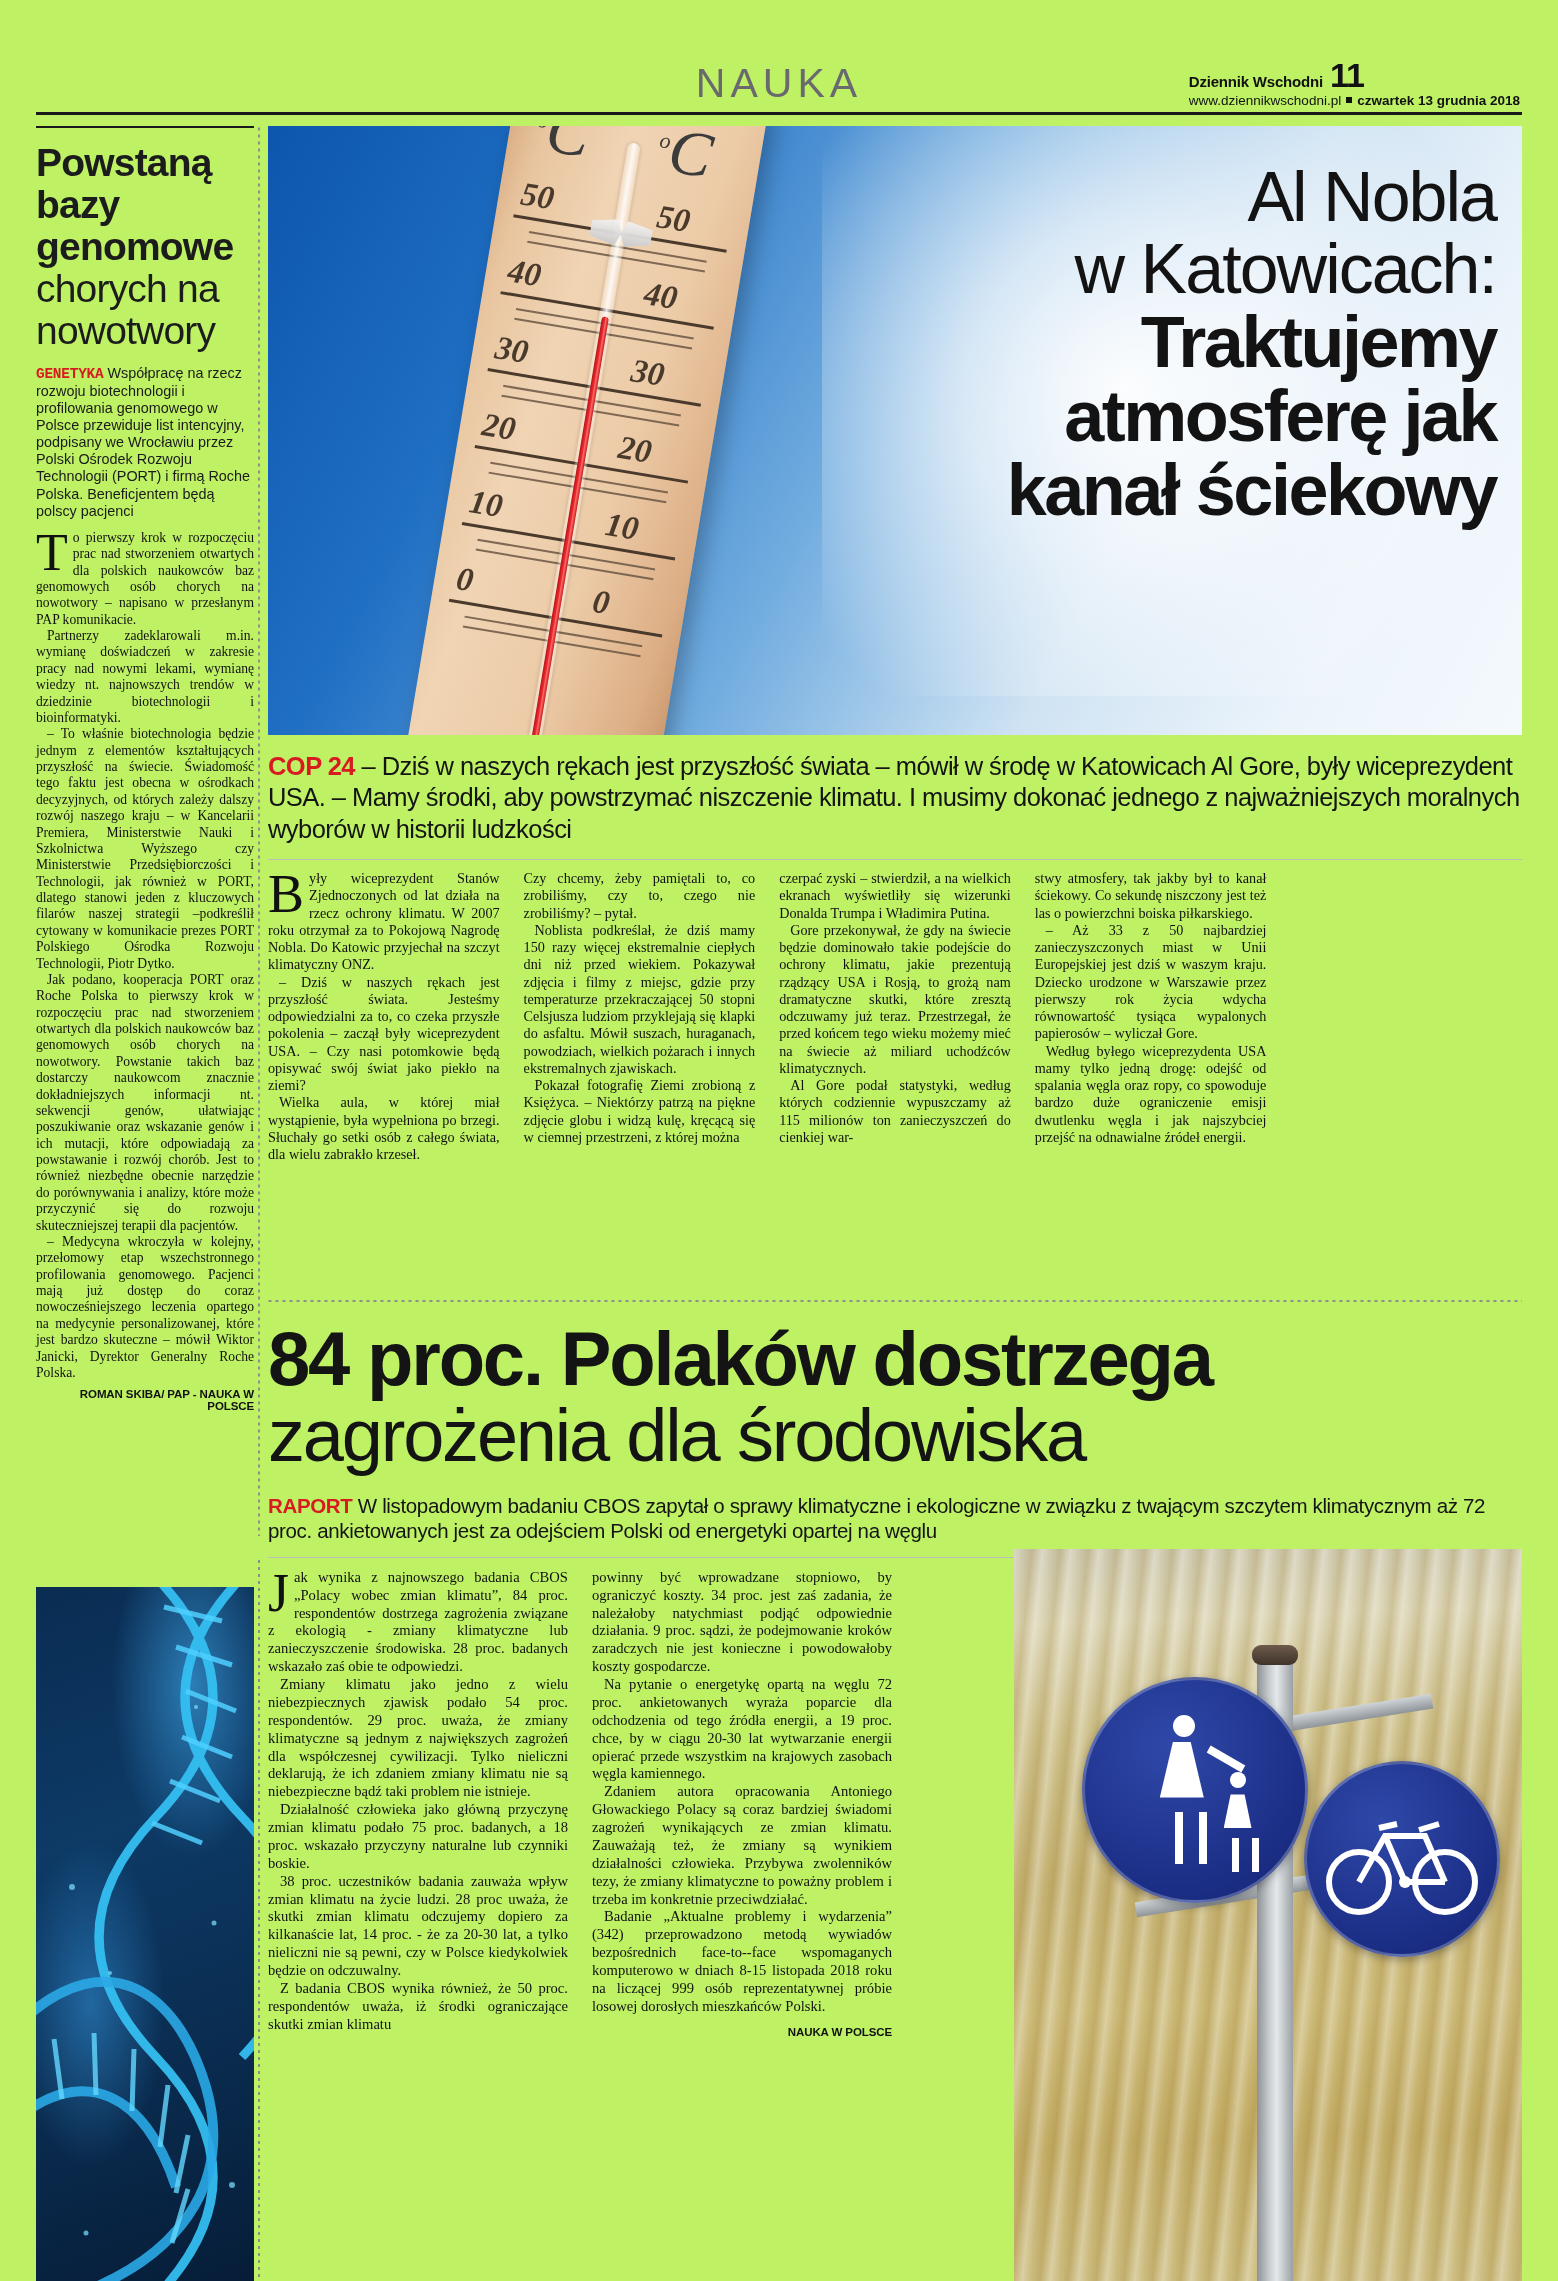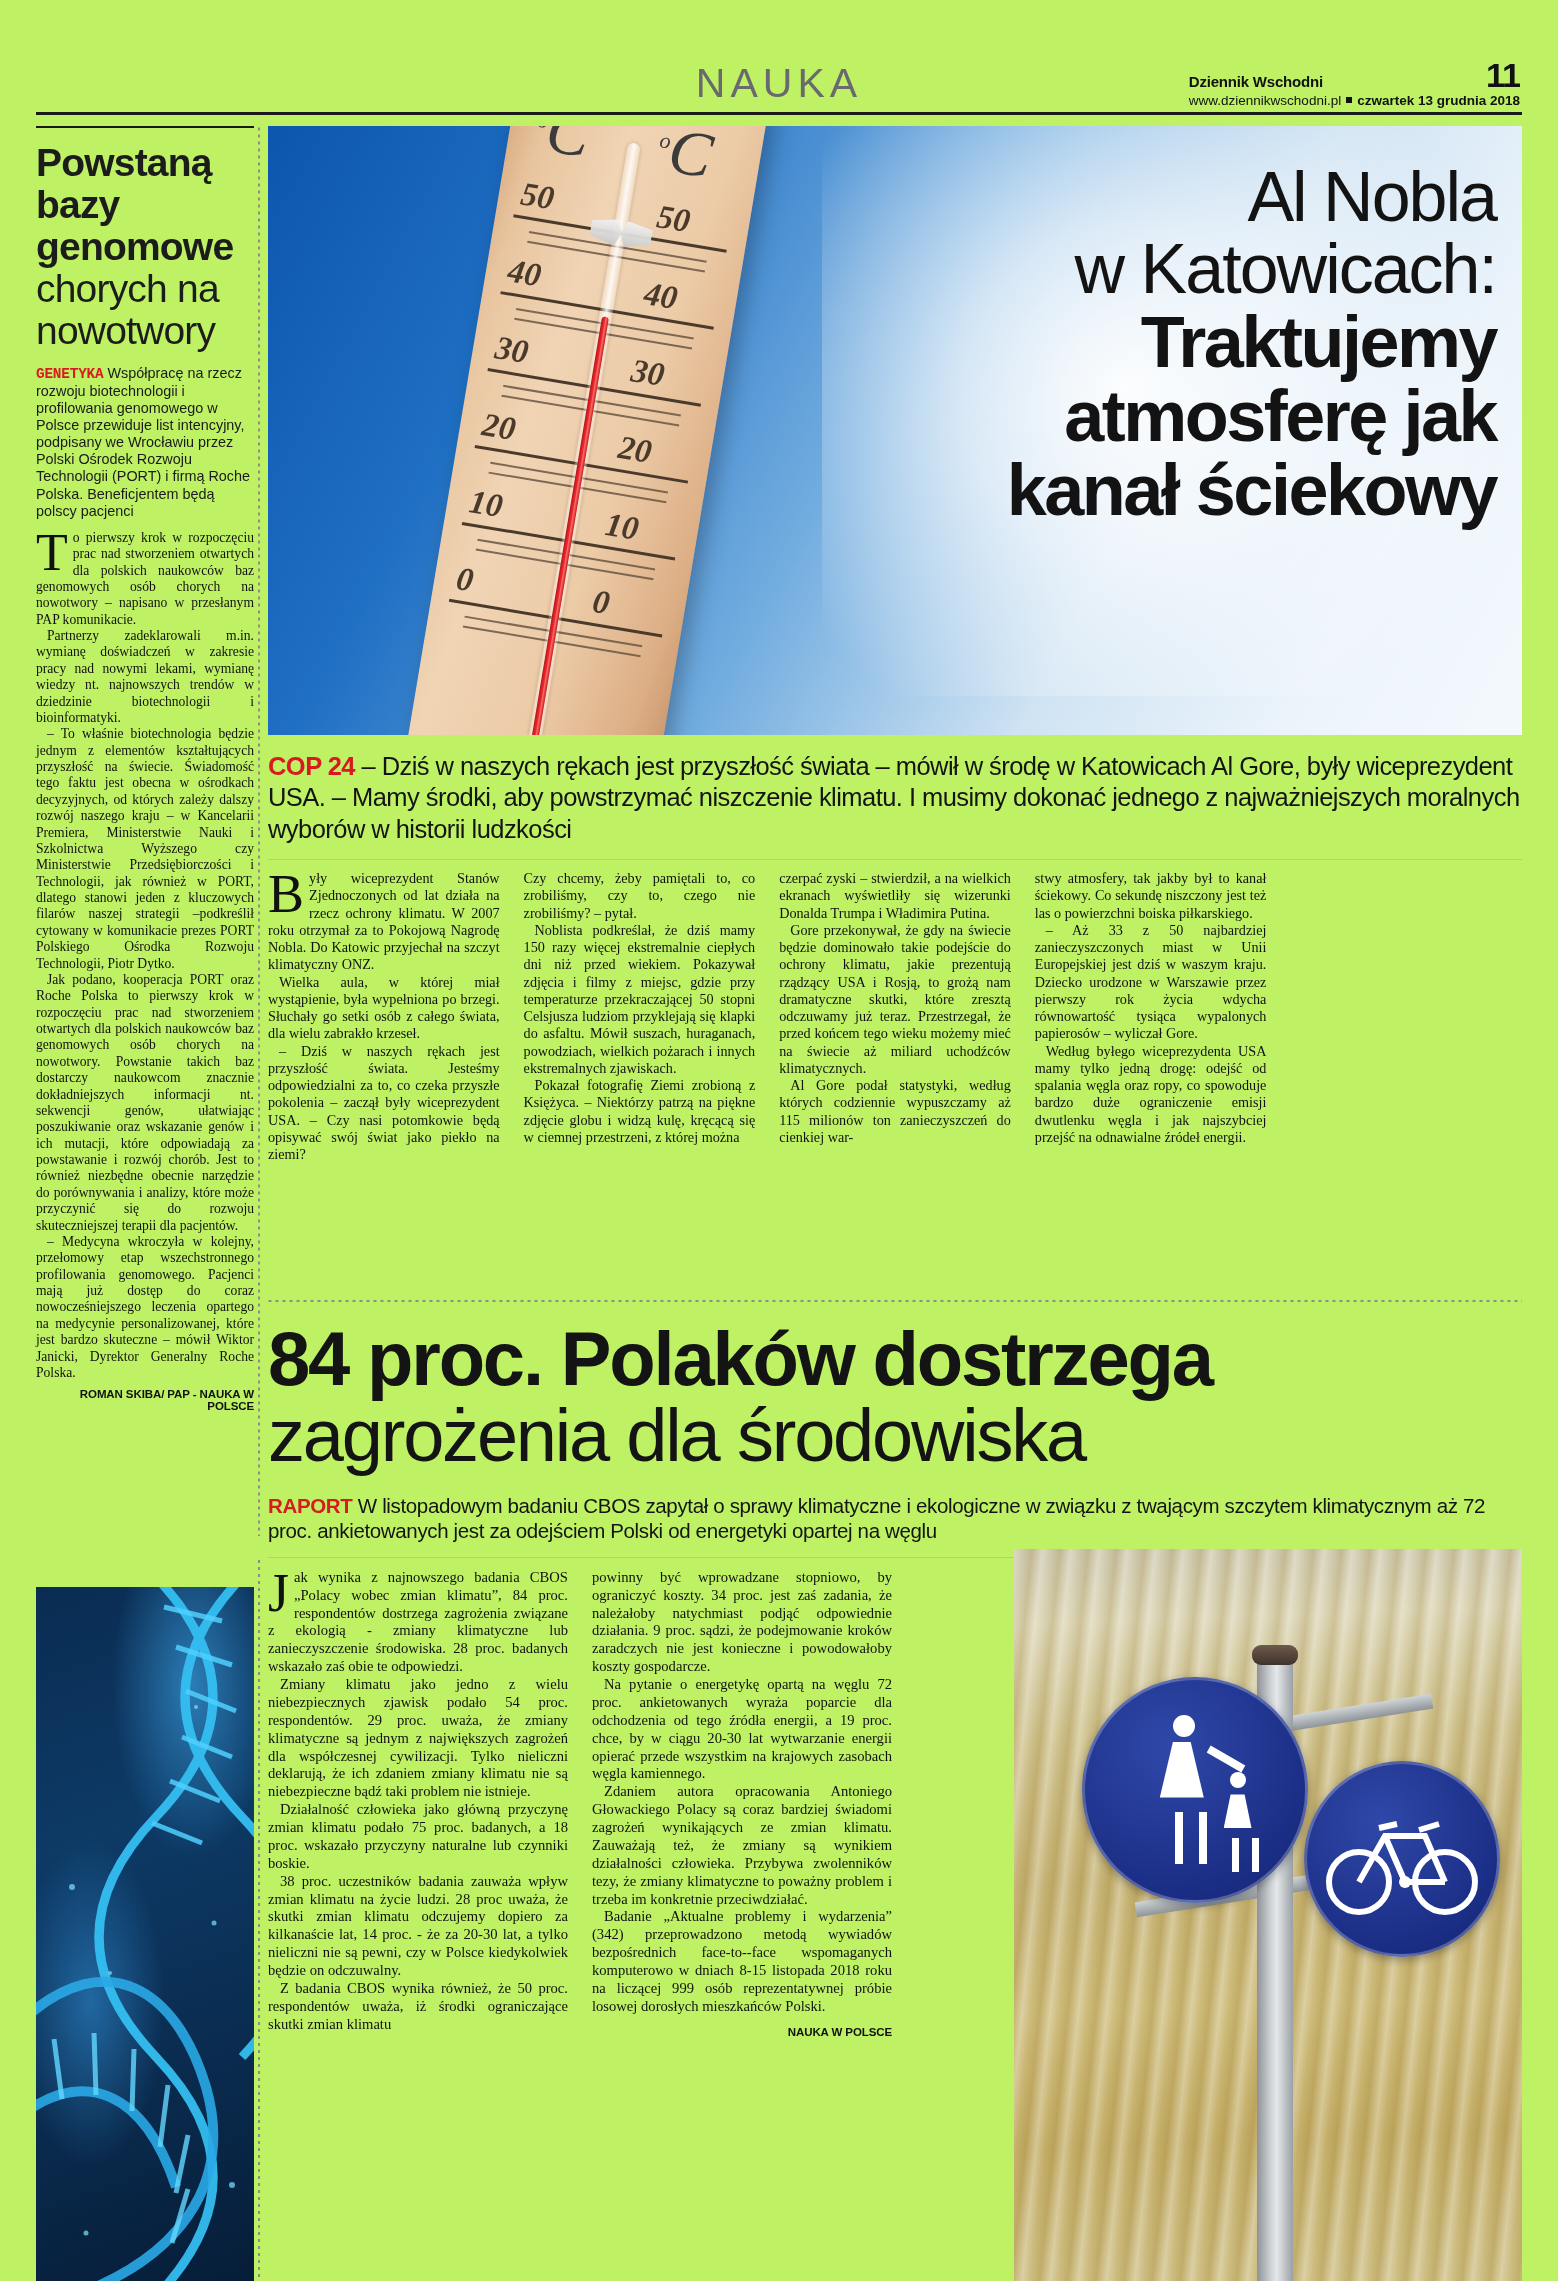--- a/index.html
+++ b/index.html
@@ -16,21 +16,21 @@
     font-family:"Liberation Sans", sans-serif;
     font-size:41px;font-weight:300;letter-spacing:5px;color:#6a6a6e;
   }
   .mast-right{
     position:absolute;right:38px;top:62px;text-align:right;
     line-height:1.0;
   }
   .mast-line1{
     font-family:"Liberation Sans", sans-serif;font-weight:bold;
     font-size:15px;color:#111;letter-spacing:-0.2px;
-    display:flex;align-items:flex-end;justify-content:space-between;gap:7px;
+    display:flex;align-items:flex-end;justify-content:flex-start;gap:7px;
   }
   .mast-pageno{font-size:34px;font-weight:bold;line-height:0.78;letter-spacing:-1px;}
   .mast-line2{
     margin-top:5px;font-family:"Liberation Sans", sans-serif;font-size:13.5px;color:#111;
     display:flex;align-items:center;justify-content:flex-end;gap:5px;white-space:nowrap;
   }
   .mast-line2 .url{font-weight:400;}
   .mast-line2 .sq{display:inline-block;width:6px;height:6px;background:#111;}
   .mast-line2 .dt{font-weight:bold;}
 
@@ -394,22 +394,22 @@
 
     <div class="lead">
       <span class="kicker">COP 24</span><span> – Dziś w naszych rękach jest przyszłość świata – mówił w środę w Katowicach Al Gore, były wiceprezydent USA. – Mamy środki, aby powstrzymać niszczenie klimatu. I musimy dokonać jednego z najważniejszych moralnych wyborów w historii ludzkości</span>
     </div>
 
     <div class="rule-thin"></div>
 
     <div class="cols5">
       <div class="col">
         <p class="noind"><span class="dropcapB">B</span><span>yły wiceprezydent Stanów Zjednoczonych od lat działa na rzecz ochrony klimatu. W 2007 roku otrzymał za to Pokojową Nagrodę Nobla. Do Katowic przyjechał na szczyt klimatyczny ONZ.</span></p>
+        <p>– Dziś w naszych rękach jest przyszłość świata. Jesteśmy odpowiedzialni za to, co czeka przyszłe pokolenia – zaczął były wiceprezydent USA. – Czy nasi potomkowie będą opisywać swój świat jako piekło na ziemi?</p>
         <p>Wielka aula, w której miał wystąpienie, była wypełniona po brzegi. Słuchały go setki osób z całego świata, dla wielu zabrakło krzeseł.</p>
-        <p>– Dziś w naszych rękach jest przyszłość świata. Jesteśmy odpowiedzialni za to, co czeka przyszłe pokolenia – zaczął były wiceprezydent USA. – Czy nasi potomkowie będą opisywać swój świat jako piekło na ziemi?</p>
       </div>
       <div class="col">
         <p class="noind">Czy chcemy, żeby pamiętali to, co zrobiliśmy, czy to, czego nie zrobiliśmy? – pytał.</p>
         <p>Noblista podkreślał, że dziś mamy 150 razy więcej ekstremalnie ciepłych dni niż przed wiekiem. Pokazywał zdjęcia i filmy z miejsc, gdzie przy temperaturze przekraczającej 50 stopni Celsjusza ludziom przyklejają się klapki do asfaltu. Mówił suszach, huraganach, powodziach, wielkich pożarach i innych ekstremalnych zjawiskach.</p>
         <p>Pokazał fotografię Ziemi zrobioną z Księżyca. – Niektórzy patrzą na piękne zdjęcie globu i widzą kulę, kręcącą się w ciemnej przestrzeni, z której można</p>
       </div>
       <div class="col">
         <p class="noind">czerpać zyski – stwierdził, a na wielkich ekranach wyświetliły się wizerunki Donalda Trumpa i Władimira Putina.</p>
         <p>Gore przekonywał, że gdy na świecie będzie dominowało takie podejście do ochrony klimatu, jakie prezentują rządzący USA i Rosją, to grożą nam dramatyczne skutki, które zresztą odczuwamy już teraz. Przestrzegał, że przed końcem tego wieku możemy mieć na świecie aż miliard uchodźców klimatycznych.</p>
         <p>Al Gore podał statystyki, według których codziennie wypuszczamy aż 115 milionów ton zanieczyszczeń do cienkiej war-</p>

